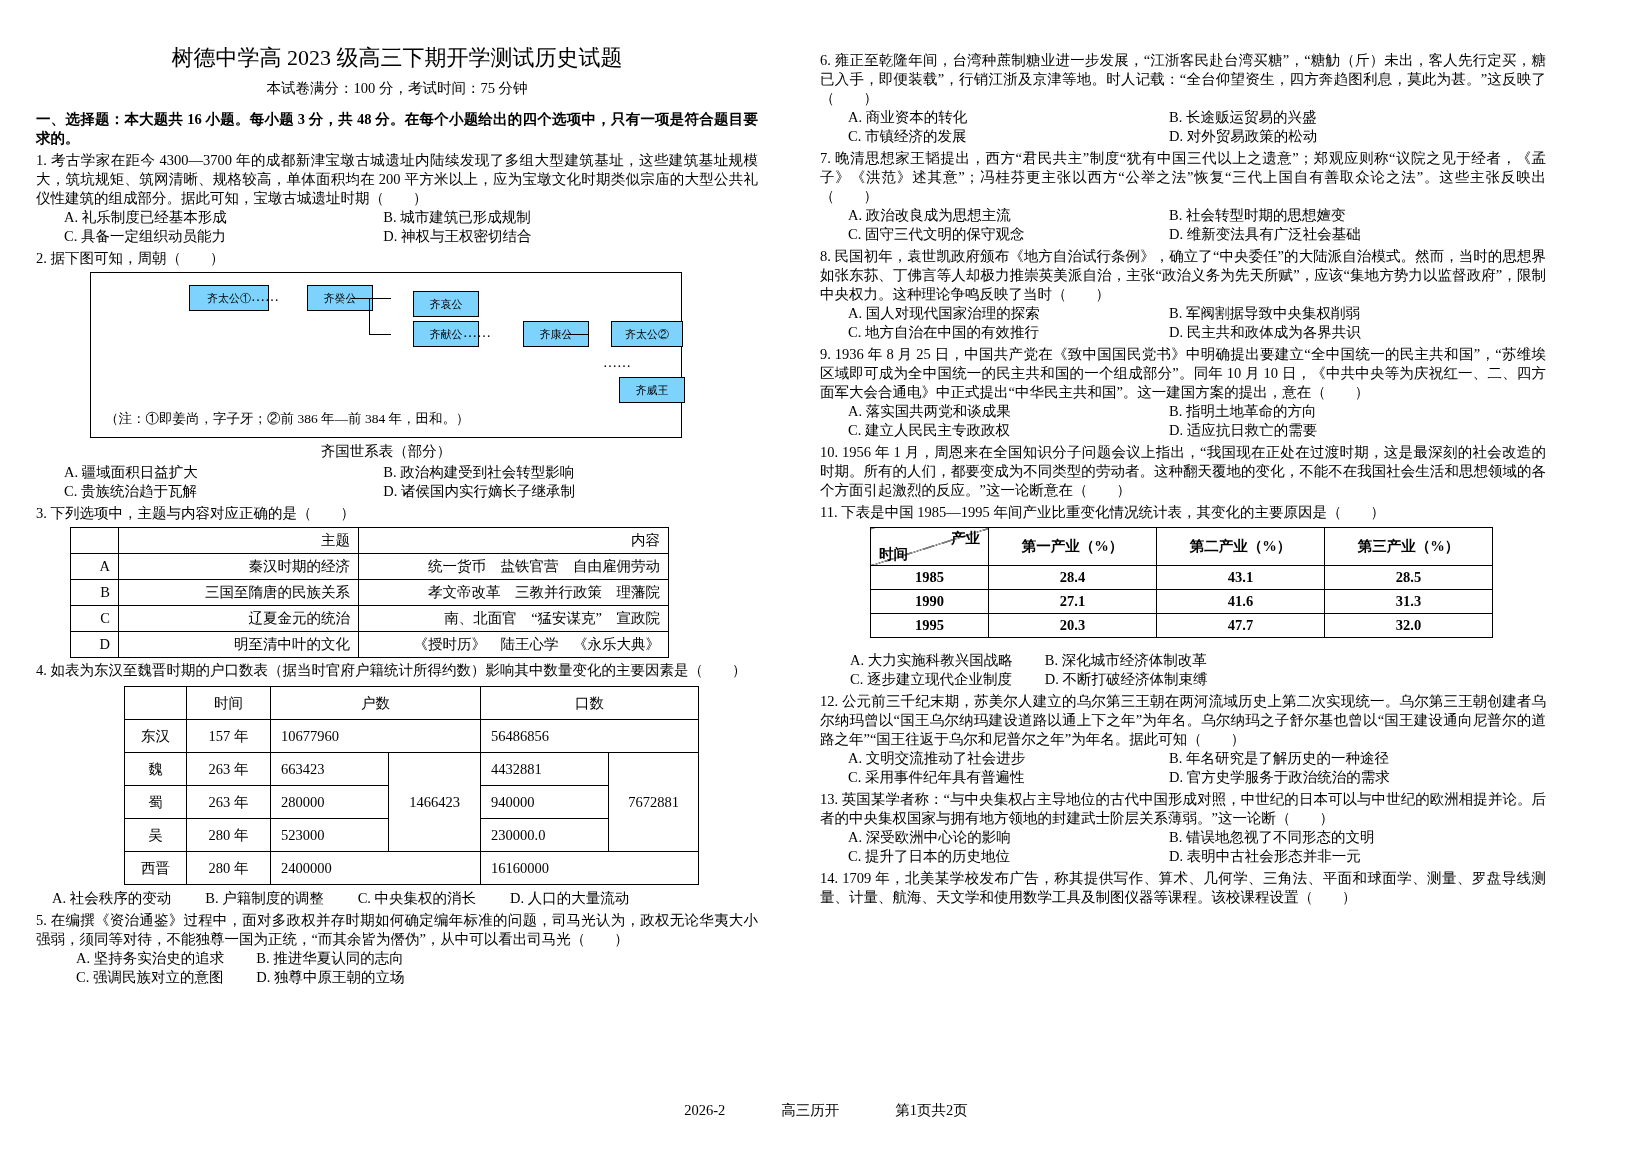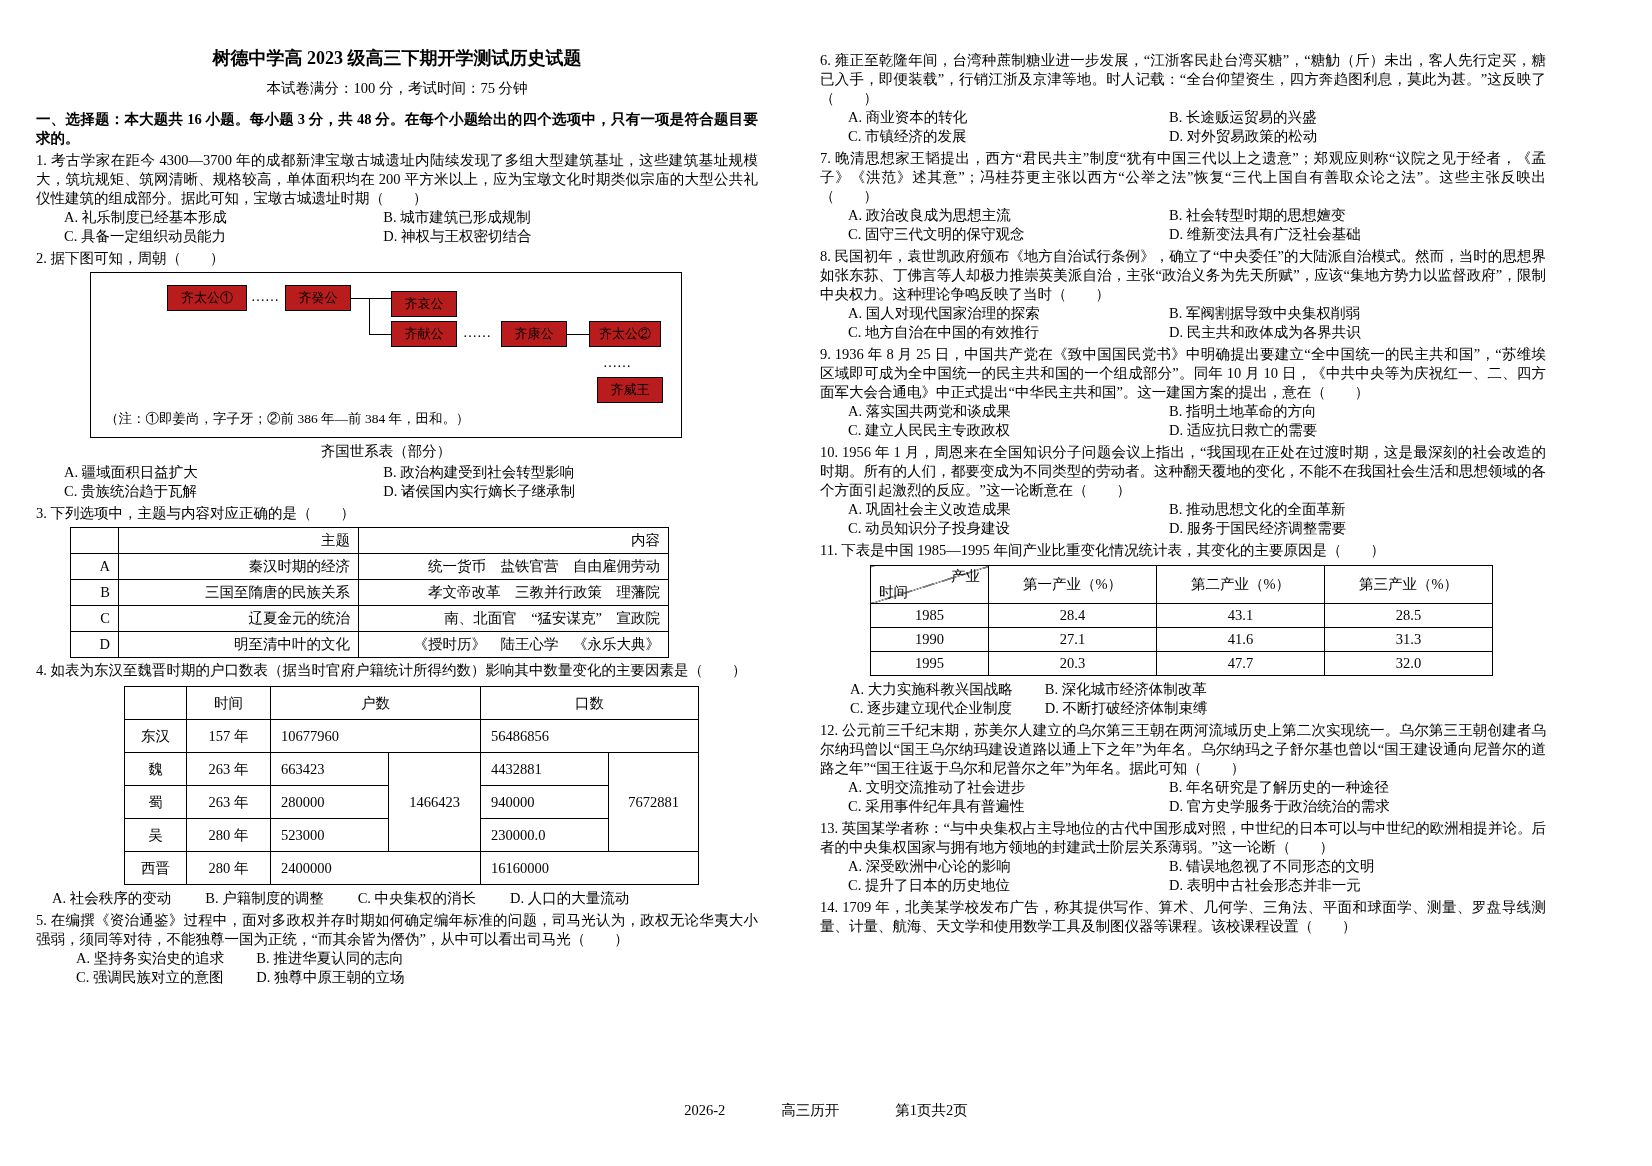--- a/index.html
+++ b/index.html
@@ -6,21 +6,21 @@
   html,body { background:#ffffff; }
   body {
     width:1652px; height:1166px; position:relative; overflow:hidden;
     color:#000; font-family:"Liberation Serif","DejaVu Serif",serif;
     font-size:14.5px; line-height:19px;
   }
   .col { position:absolute; top:0; }
   .col-left  { left:36px;  width:722px; }
   .col-right { left:820px; width:726px; padding-top:48px; }
 
-  .title { margin-top:44px; text-align:center; font-weight:bold; font-size:18px; line-height:28px; }
+  .title { margin-top:44px; text-align:center; font-weight:normal; font-size:22px; line-height:28px; }
   .subtitle { text-align:center; margin-top:7px; }
   .section-heading { font-weight:bold; margin-top:12px; text-align:justify; }
 
   .q { margin-top:3px; }
   .stem { text-align:justify; }
   .opts { display:grid; grid-template-columns:46% 54%; padding-left:28px; }
   .opts-tight { display:grid; grid-template-columns:max-content max-content; column-gap:32px; justify-content:start; padding-left:40px; }
   .opts-row { display:flex; gap:34px; padding-left:16px; }
   .opt { display:block; }
 
@@ -31,33 +31,33 @@
   .t3 { margin:4px 0 3px 34px; }
   .t3 td { text-align:right; height:26px;padding-left:17px; }
 
   
   .t4 { margin:6px 0 4px 88px; }
   .t4 td { height:33px; }
   .t4 td.c { text-align:center; }
   .t4 td.num { text-align:left; padding-left:10px; }
 
   
-  .t11 { margin:5px 0 4px 50px; }
+  .t11 { margin:5px 0 13px 50px;font-weight:bold; }
   .t11 td { text-align:center; height:24px; }
   .t11 tr:first-child td { height:38px; }
   .diag { position:relative; padding:0;
     background-image:linear-gradient(to bottom right, transparent 49.5%, #000 49.5%, #000 50.6%, transparent 50.6%);
   }
   .diag-top { position:absolute; top:1px; right:8px; }
   .diag-bottom { position:absolute; bottom:1px; left:8px; }
 
   
   .fig-wrap { margin:4px 0 2px 54px; width:592px; }
   .genealogy { position:relative; width:592px; height:166px; border:1px solid #000; background:#fff; }
-  .gnode { position:absolute; border:1px solid #000; height:26px; line-height:24px; text-align:center; font-size:13px; background:#b91c1c; }
+  .gnode { position:absolute; border:1px solid #000; height:26px; line-height:24px; text-align:center; font-size:11px; background:#7dd3fc;margin-left:22px; }
   .gdots { position:absolute; font-size:14px; }
   .gline { position:absolute; background:#000; }
   .gnote { position:absolute; left:14px; top:136px; font-size:13.5px; }
   .fig-caption { text-align:center; margin-top:4px; }
 
   .n0 { left:76px;  top:12px;  width:80px; }
   .d1 { left:160px; top:14px; }
   .n1 { left:194px; top:12px;  width:66px; }
   .l1 { left:260px; top:25px;  width:40px; height:1px; }
   .l2 { left:278px; top:25px;  width:1px;  height:37px; }
@@ -270,26 +270,20 @@
     <div class="opts">
       <span class="opt">A. 落实国共两党和谈成果</span>
       <span class="opt">B. 指明土地革命的方向</span>
       <span class="opt">C. 建立人民民主专政政权</span>
       <span class="opt">D. 适应抗日救亡的需要</span>
     </div>
   </section>
 
   <section class="q">
     <p class="stem">10. 1956 年 1 月，周恩来在全国知识分子问题会议上指出，“我国现在正处在过渡时期，这是最深刻的社会改造的时期。所有的人们，都要变成为不同类型的劳动者。这种翻天覆地的变化，不能不在我国社会生活和思想领域的各个方面引起激烈的反应。”这一论断意在（　　）</p>
-    <div class="opts">
-      <span class="opt">A. 巩固社会主义改造成果</span>
-      <span class="opt">B. 推动思想文化的全面革新</span>
-      <span class="opt">C. 动员知识分子投身建设</span>
-      <span class="opt">D. 服务于国民经济调整需要</span>
-    </div>
   </section>
 
   <section class="q">
     <p class="stem">11. 下表是中国 1985—1995 年间产业比重变化情况统计表，其变化的主要原因是（　　）</p>
     <table class="t11">
       <colgroup>
           <col style="width:118px">
           <col style="width:168px">
           <col style="width:168px">
           <col style="width:168px">

